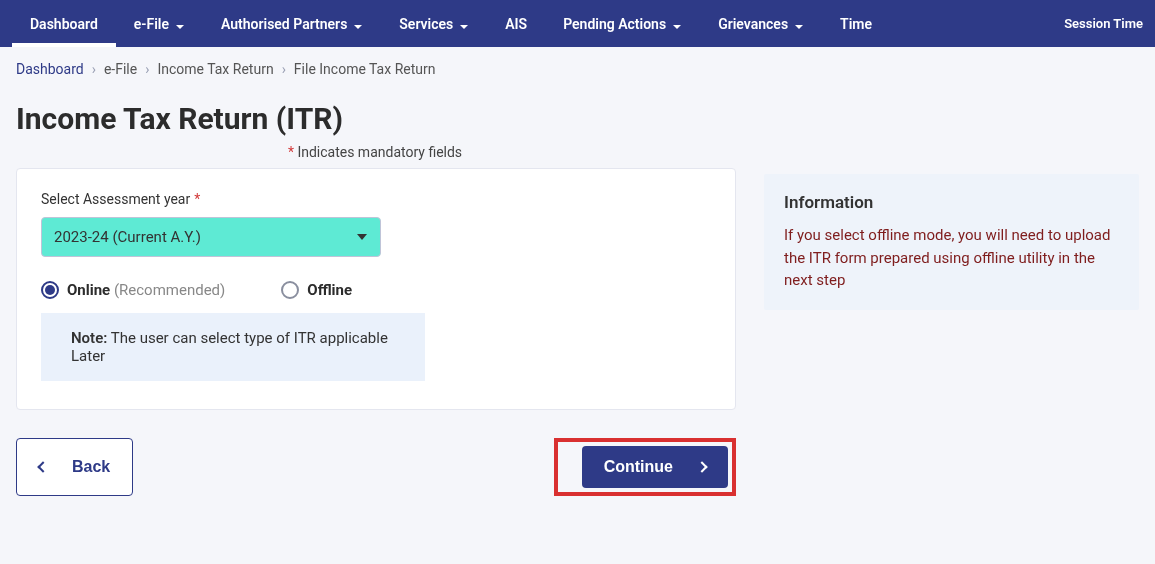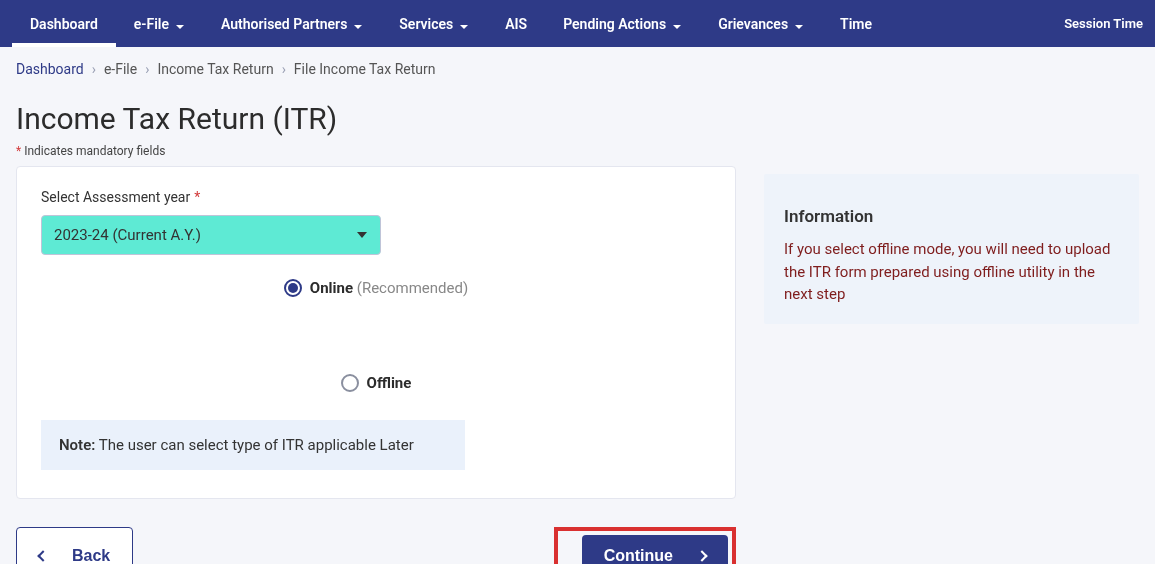--- a/index.html
+++ b/index.html
@@ -56,35 +56,35 @@
     font-size: 14px;
     color: #555;
   }
   .breadcrumb .bc-link { color: #2e3a87; cursor: pointer; }
   .breadcrumb .bc-sep { color: #9aa0b4; }
   .content {
     padding: 0 16px;
   }
   .page-title {
     font-size: 30px;
-    font-weight: 400;
+    font-weight: 700;
     color: #2c2c2c;
     margin-top: 10px;
     margin-bottom: 8px;
   }
   .layout {
     display: flex;
     gap: 28px;
     align-items: flex-start;
   }
   .left-col { flex: 0 0 720px; }
   .right-col { flex: 1; }
   .mandatory-note {
-    text-align: left;
-    font-size: 12px;
+    text-align: center;
+    font-size: 14px;
     color: #444;
     margin-bottom: 8px;
     padding-right: 2px;
   }
   .mandatory-note .ast { color: #d23b3b; }
   .card {
     background: #fff;
     border: 1px solid #e4e6ef;
     border-radius: 4px;
     padding: 22px 24px 28px 24px;
@@ -118,24 +118,23 @@
     right: 14px;
     top: 50%;
     transform: translateY(-50%);
     width: 0; height: 0;
     border-left: 5px solid transparent;
     border-right: 5px solid transparent;
     border-top: 6px solid #333;
   }
   .radio-row {
     display: flex;
-    gap: 77px;
-    align-items: center;
-    margin-bottom: 28px;
-    flex-direction: column;
+    gap: 56px;
+    align-items: center;
+    margin-bottom: 14px;
   }
   .radio-opt {
     display: flex;
     align-items: center;
     gap: 8px;
     cursor: pointer;
     font-size: 15px;
   }
   .radio-circle {
     width: 18px; height: 18px;
@@ -147,24 +146,24 @@
     border-color: #2e3a87;
   }
   .radio-circle.checked .dot {
     width: 10px; height: 10px;
     background: #2e3a87;
     border-radius: 50%;
   }
   .sub { color: #888; }
   .note-box {
     background: #eaf1fb;
-    padding: 16px 18px;
+    padding: 16px 30px;
     font-size: 15px;
     color: #333;
-    width: 424px;
+    width: 384px;
   }
   .note-box .note-label { font-weight: 600; }
   .button-row {
     display: flex;
     justify-content: space-between;
     margin-top: 28px;
   }
   .btn {
     display: inline-flex;
     align-items: center;
@@ -211,21 +210,20 @@
     background: #eef3fa;
     padding: 18px 20px;
     border-radius: 2px;
     margin-top: 30px;
   }
   .info-title {
     font-size: 17px;
     font-weight: 600;
     color: #333;
     margin-bottom: 12px;
-    margin-top: 14px;
   }
   .info-text {
     font-size: 15px;
     color: #7f1d1d;
     line-height: 1.5;
   }
 </style>
 </head>
 <body>
 

